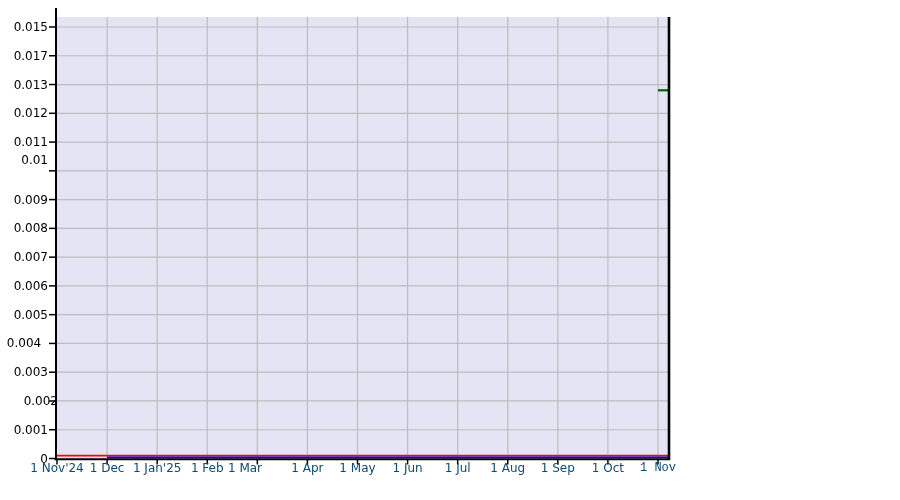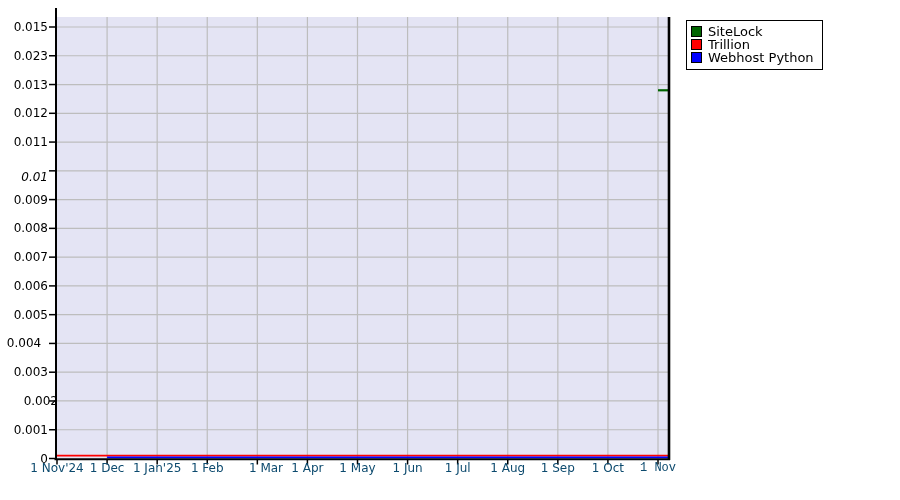--- a/index.html
+++ b/index.html
@@ -97,56 +97,42 @@
       <line x1="307.41666666666663" y1="460" x2="307.41666666666663" y2="464.5" stroke="#000000" stroke-width="1.5"></line>
       <line x1="357.5" y1="460" x2="357.5" y2="464.5" stroke="#000000" stroke-width="1.5"></line>
       <line x1="407.5833333333333" y1="460" x2="407.5833333333333" y2="464.5" stroke="#000000" stroke-width="1.5"></line>
       <line x1="457.6666666666667" y1="460" x2="457.6666666666667" y2="464.5" stroke="#000000" stroke-width="1.5"></line>
       <line x1="507.75" y1="460" x2="507.75" y2="464.5" stroke="#000000" stroke-width="1.5"></line>
       <line x1="557.8333333333333" y1="460" x2="557.8333333333333" y2="464.5" stroke="#000000" stroke-width="1.5"></line>
       <line x1="607.9166666666666" y1="460" x2="607.9166666666666" y2="464.5" stroke="#000000" stroke-width="1.5"></line>
       <line x1="658" y1="460" x2="658" y2="464.5" stroke="#000000" stroke-width="1.5"></line>
     </svg>
 
-  <div class="legend">
-    <div class="legend-row">
-      <span class="swatch" style="background: rgb(0, 100, 0);"></span>
-      <span class="legend-label">SiteLock</span>
-    </div>
-    <div class="legend-row">
-      <span class="swatch" style="background: rgb(255, 0, 0);"></span>
-      <span class="legend-label">Trillion</span>
-    </div>
-    <div class="legend-row">
-      <span class="swatch" style="background: rgb(0, 0, 255);"></span>
-      <span class="legend-label">Webhost Python</span>
-    </div>
-  </div>
 
 <div class="ylabel" style="top: 451.5px;">0</div>
     <div class="ylabel" style="top: 422.733px;">0.001</div>
     <div class="ylabel" style="top: 393.967px; padding-left: 10px;">0.002</div>
     <div class="ylabel" style="top: 365.2px;">0.003</div>
     <div class="ylabel" style="top: 336.433px; text-align: center;">0.004</div>
     <div class="ylabel" style="top: 307.667px;">0.005</div>
     <div class="ylabel" style="top: 278.9px;">0.006</div>
     <div class="ylabel" style="top: 250.133px;">0.007</div>
     <div class="ylabel" style="top: 221.367px;">0.008</div>
     <div class="ylabel" style="top: 192.6px;">0.009</div>
-    <div class="ylabel" style="top: 170px; font-style: italic;">0.01</div>
+    <div class="ylabel" style="top: 153px;">0.01</div>
     <div class="ylabel" style="top: 135.067px;">0.011</div>
     <div class="ylabel" style="top: 106.3px;">0.012</div>
     <div class="ylabel" style="top: 77.5333px;">0.013</div>
-    <div class="ylabel" style="top: 48.7667px;">0.023</div>
+    <div class="ylabel" style="top: 48.7667px;">0.017</div>
     <div class="ylabel" style="top: 20px;">0.015</div>
     <div class="xlabel" style="left: 20px;">1 Nov'24</div>
     <div class="xlabel" style="left: 70.0833px;">1 Dec</div>
     <div class="xlabel" style="left: 120.167px;">1 Jan'25</div>
     <div class="xlabel" style="left: 170.25px;">1 Feb</div>
-    <div class="xlabel" style="left: 229px; text-align: center;">1 Mar</div>
+    <div class="xlabel" style="left: 208px; text-align: center;">1 Mar</div>
     <div class="xlabel" style="left: 270.417px;">1 Apr</div>
     <div class="xlabel" style="left: 320.5px;">1 May</div>
     <div class="xlabel" style="left: 370.583px;">1 Jun</div>
     <div class="xlabel" style="left: 420.667px;">1 Jul</div>
     <div class="xlabel" style="left: 470.75px;">1 Aug</div>
     <div class="xlabel" style="left: 520.833px;">1 Sep</div>
     <div class="xlabel" style="left: 570.917px;">1 Oct</div>
     <div class="xlabel" style="left: 621px; font-family: Liberation Mono, monospace;">1 Nov</div>
   </div>
 

